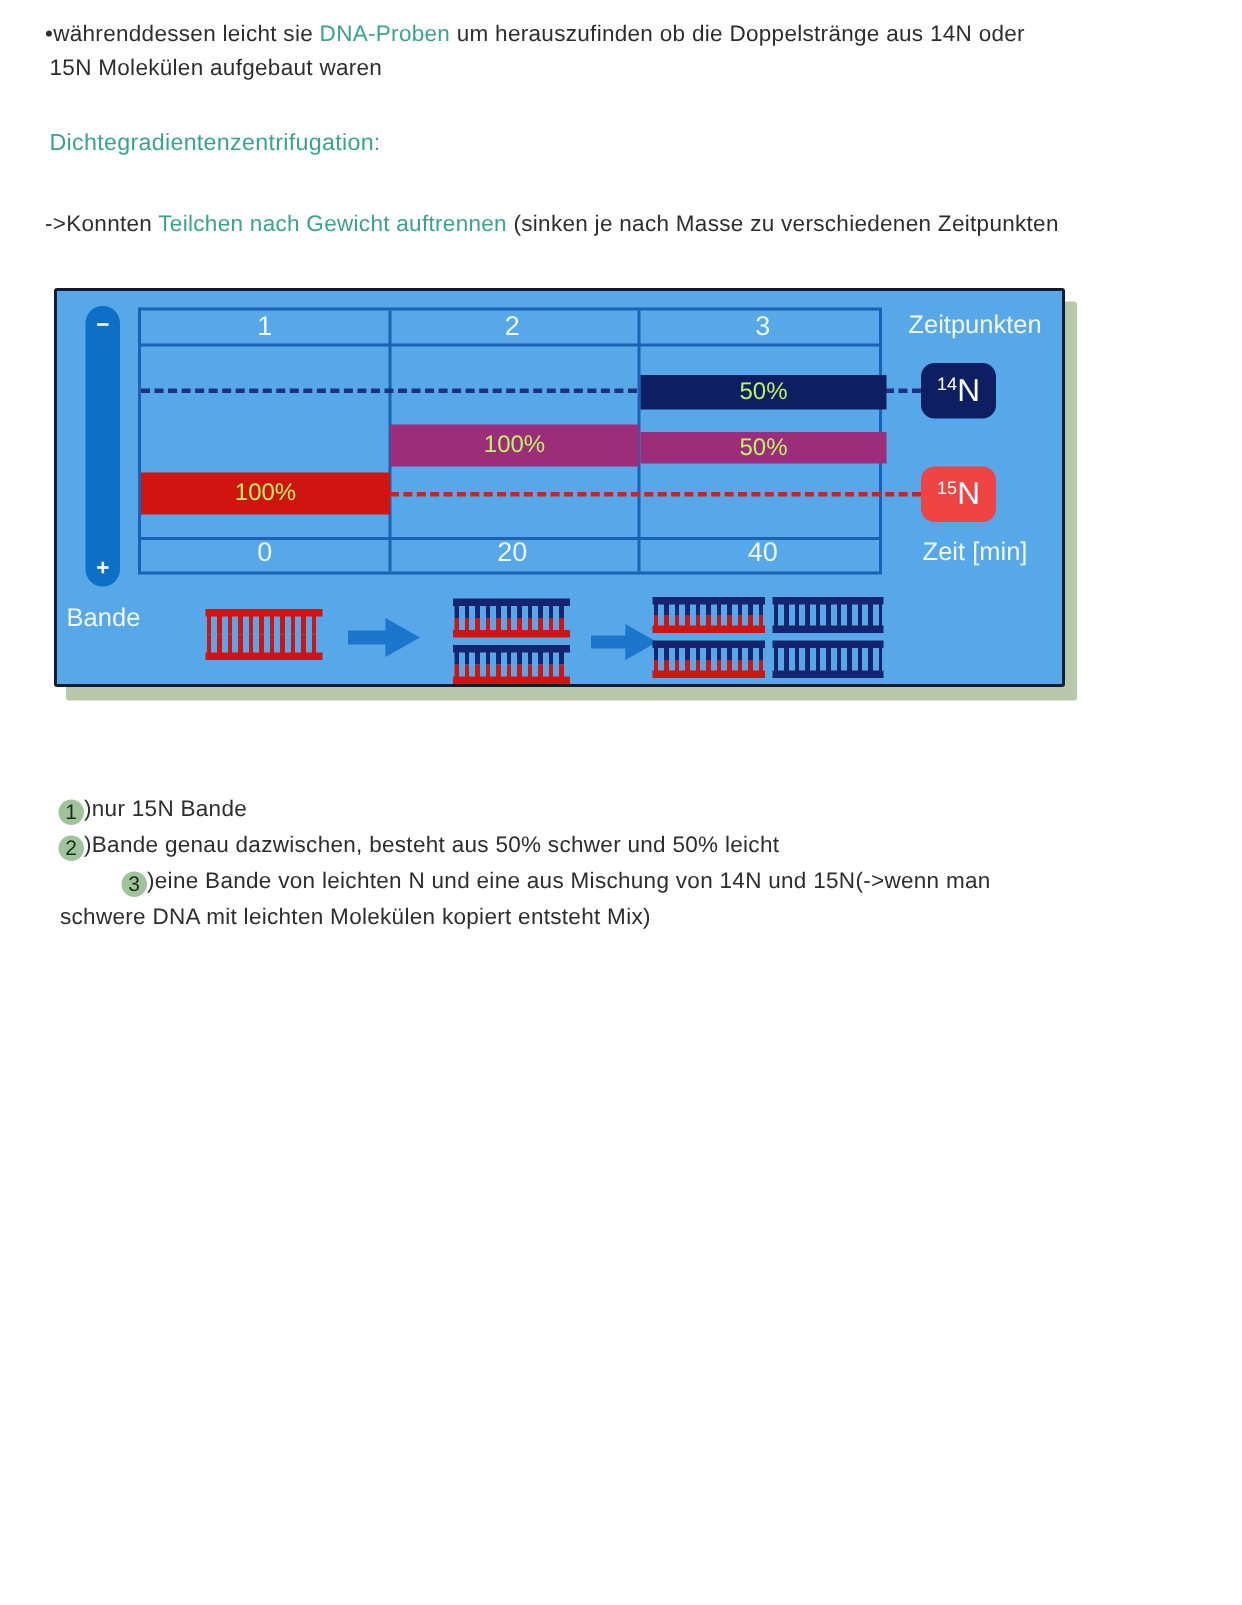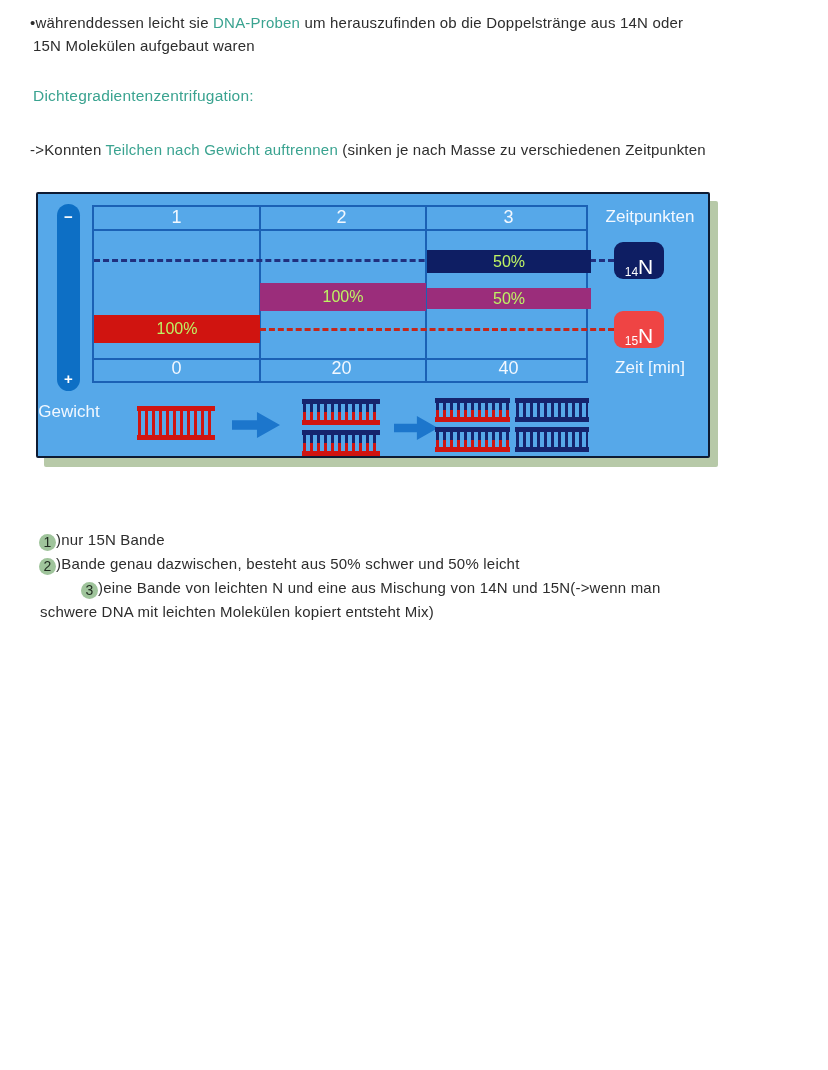--- a/index.html
+++ b/index.html
@@ -30,21 +30,21 @@
   .gh{left:0;width:100%;height:2px;}
   .gv{top:0;height:100%;width:2px;}
   .cell-text{color:#f2f8ff;font-size:18px;text-align:center;}
   .side-label{color:#f2f8ff;font-size:17px;text-align:center;}
   .band{z-index:3;display:flex;align-items:center;justify-content:center;
         color:#bef264;font-size:16px;}
   .dash-navy{border-top:3px dashed #20307f;z-index:1;}
   .dash-red{border-top:3px dashed #c5271b;z-index:1;}
   .chip{
     width:50px;height:37px;border-radius:9px;z-index:3;
-    display:flex;align-items:flex-end;justify-content:center;color:#fff;
+    display:flex;align-items:center;justify-content:center;color:#fff;
   }
   .chip .sup{font-size:12px;margin-top:-10px;}
   .chip .base{font-size:21px;}
   .chip-14{background:#0e1e63;}
   .chip-15{background:#ef4444;}
   
   .ladder{position:absolute;}
   .ladder .rt,.ladder .rb{position:absolute;left:0;width:100%;height:5px;}
   .ladder .rt{top:0;background:var(--tc);}
   .ladder .rb{bottom:0;background:var(--bc);}
@@ -116,21 +116,21 @@
   <div class="abs chip chip-15" style="left:576px;top:117px;">
     <span class="sup">15</span>
       <span class="base">N</span>
   </div>
 
   <div class="abs cell-text" style="left:56px;top:164px;width:165px;">0</div>
   <div class="abs cell-text" style="left:221px;top:164px;width:165px;">20</div>
   <div class="abs cell-text" style="left:388px;top:164px;width:165px;">40</div>
   <div class="abs side-label" style="left:554px;top:164px;width:116px;">Zeit [min]</div>
 
-  <div class="abs side-label" style="left:0px;top:208px;width:62px;">Gewicht</div>
+  <div class="abs side-label" style="left:0px;top:208px;width:62px;">Bande</div>
 
   <div class="ladder lad-rr" style="left:99px;top:212px;width:78px;height:34px;">
     <div class="rt"></div>
     <div class="rgt"></div>
     <div class="rgb"></div>
     <div class="rb"></div>
   </div>
 
   <div class="abs arrow" style="left:194px;top:218px;width:48px;height:26px;"></div>
 

